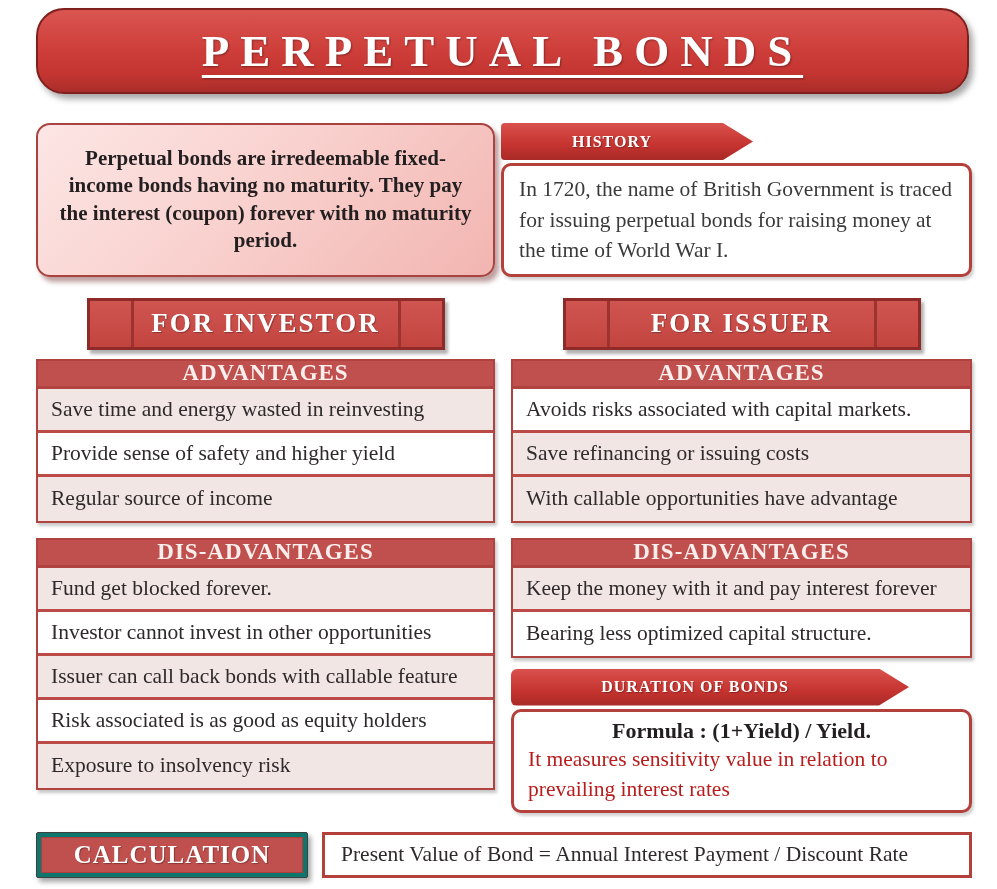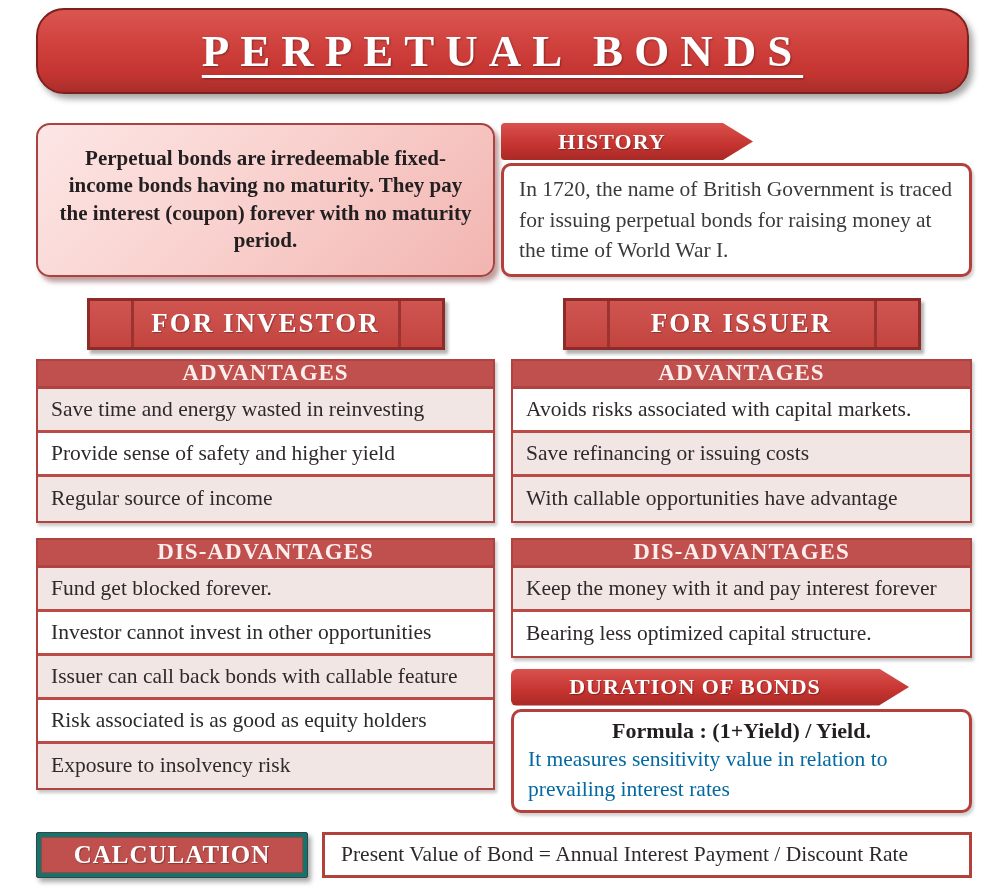--- a/index.html
+++ b/index.html
@@ -47,21 +47,21 @@
   .arrow-banner {
     height:37px;
     background:linear-gradient(180deg,#d9514d 0%,#c5332f 60%,#a82a27 100%);
     clip-path:polygon(0 0, calc(100% - 30px) 0, 100% 50%, calc(100% - 30px) 100%, 0 100%);
     display:flex; align-items:center; justify-content:center;
     padding-right:30px;
     filter:drop-shadow(2px 2px 2px rgba(0,0,0,0.3));
   }
   .history-arrow { width:252px; border-radius:4px 0 0 4px; }
   .arrow-label {
-    color:#ffffff; font-weight:bold; font-size:22px; letter-spacing:1px;
+    color:#ffffff; font-weight:bold; font-size:16px; letter-spacing:1px;
     text-shadow:1px 1px 1px rgba(0,0,0,0.3);
   }
   .history-box {
     margin-top:3px; min-height:95px;
     background:#ffffff;
     border:3px solid #b4403c; border-radius:10px;
     box-shadow:2px 3px 3px rgba(0,0,0,0.18);
     padding:8px 15px;
     font-size:21.5px; line-height:1.42; color:#3a3a3a;
   }
@@ -116,21 +116,21 @@
   
   .duration-arrow { width:398px; margin-top:11px; border-radius:6px 0 0 6px; }
   .duration-box {
     margin-top:3px; min-height:96px;
     background:#ffffff;
     border:3px solid #b4403c; border-radius:10px;
     box-shadow:2px 3px 3px rgba(0,0,0,0.18);
     padding:6px 14px;
   }
   .duration-formula { text-align:center; font-weight:bold; font-size:22px; color:#231f20; }
-  .duration-text { font-size:21.5px; line-height:1.4; color:#0369a1; }
+  .duration-text { font-size:21.5px; line-height:1.4; color:#b91c1c; }
 
   
   .calc-row { display:flex; margin:19px 25px 0 36px; gap:14px; align-items:stretch; height:46px; }
   .calc-label-frame {
     background:#0f766e; padding:4px;
     border:1px solid #404040; border-radius:2px;
     box-shadow:3px 4px 5px rgba(0,0,0,0.35);
     width:272px;
   }
   .calc-label {

